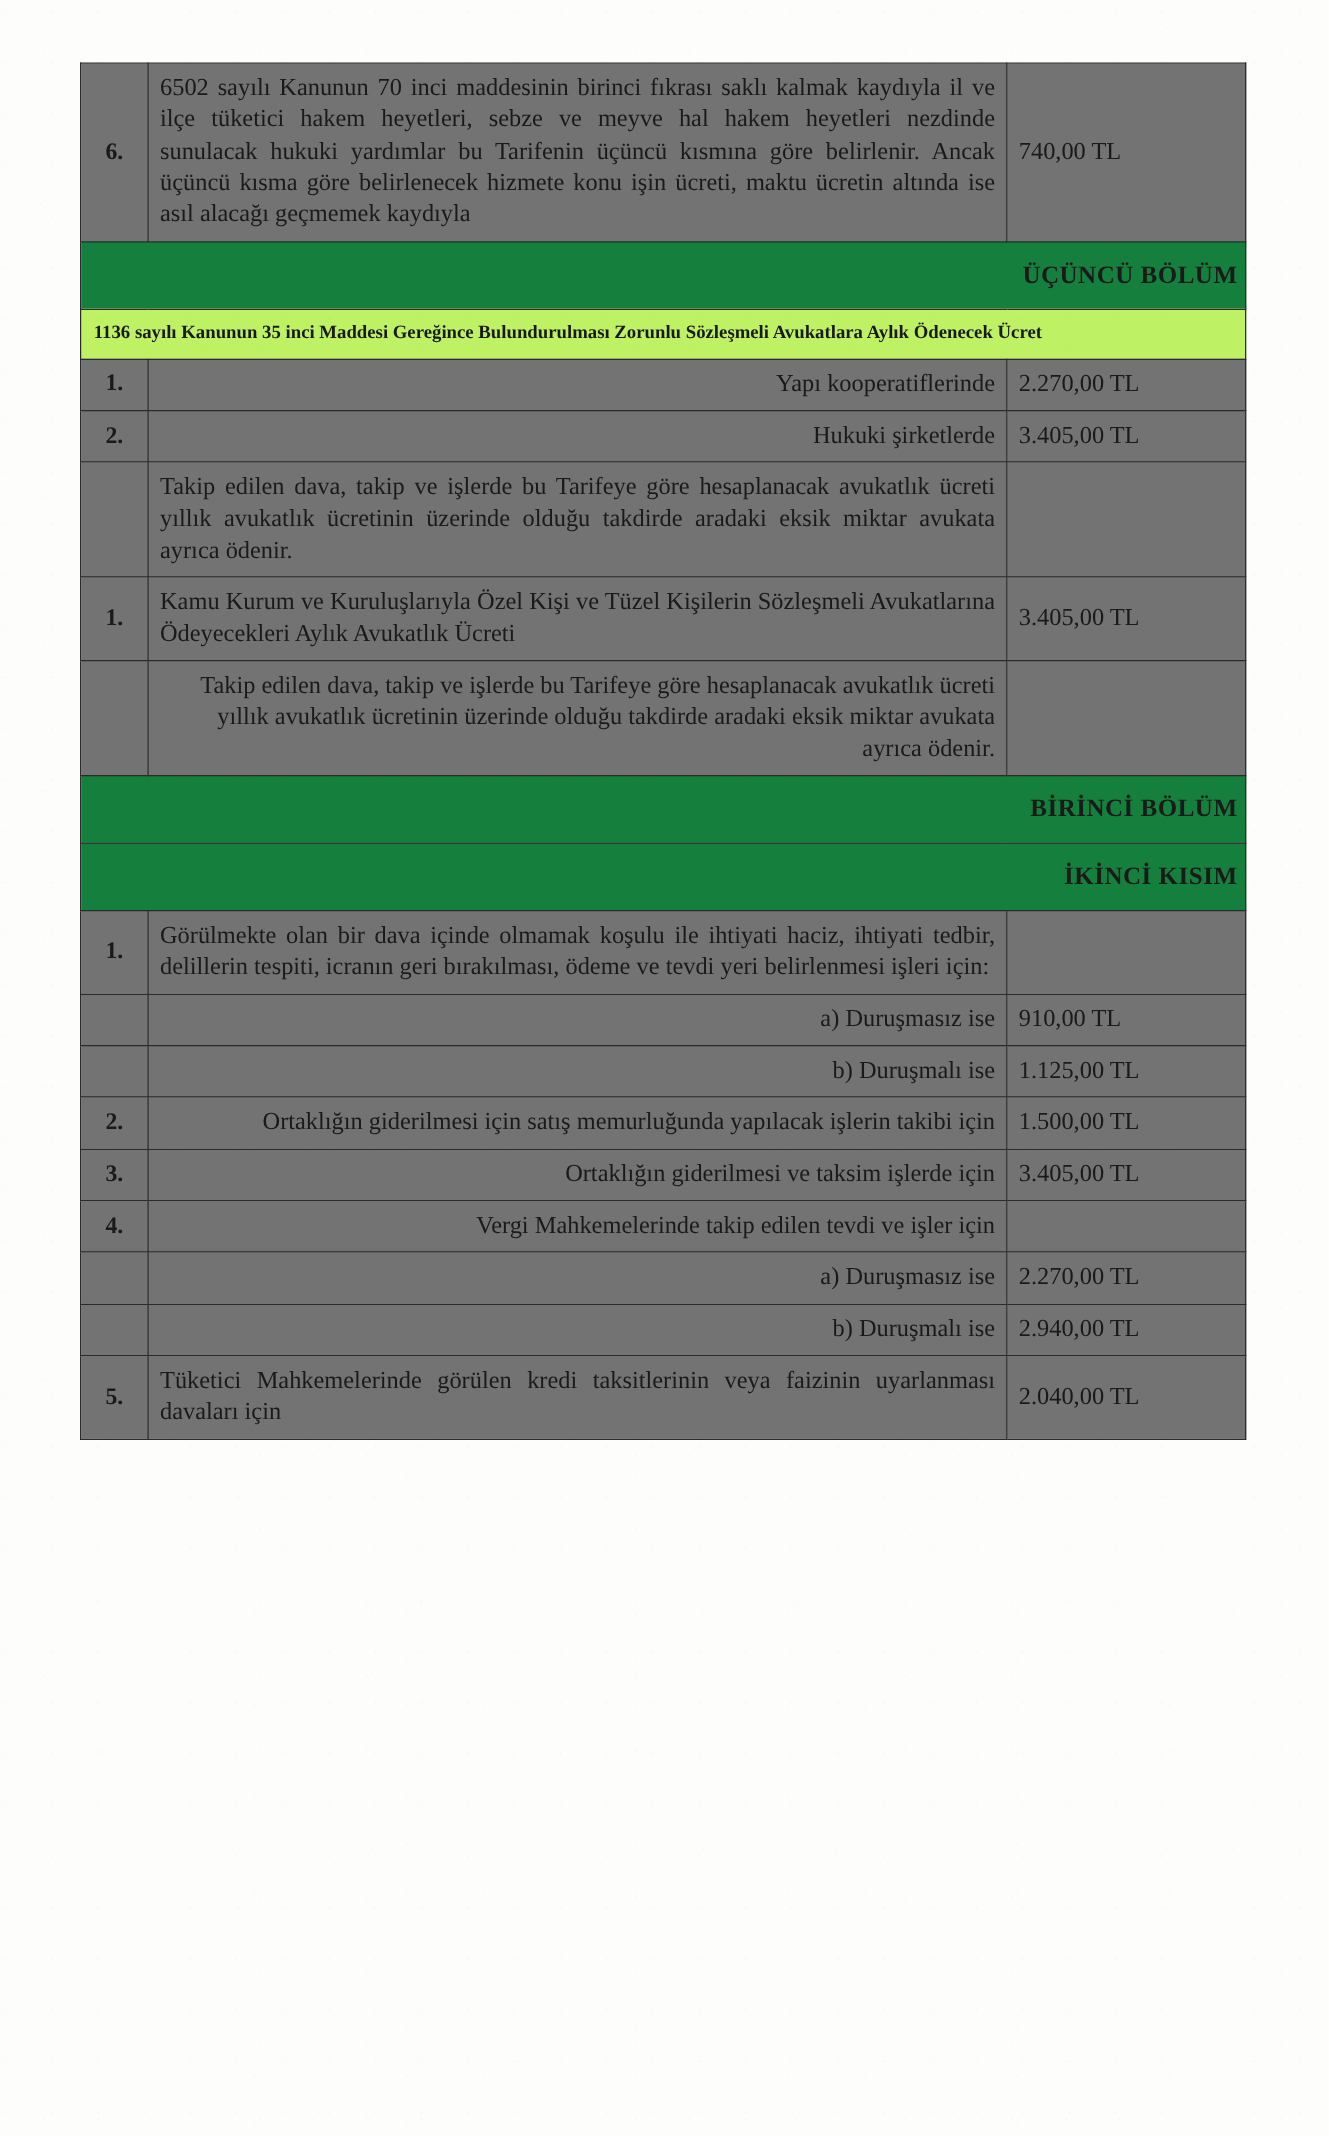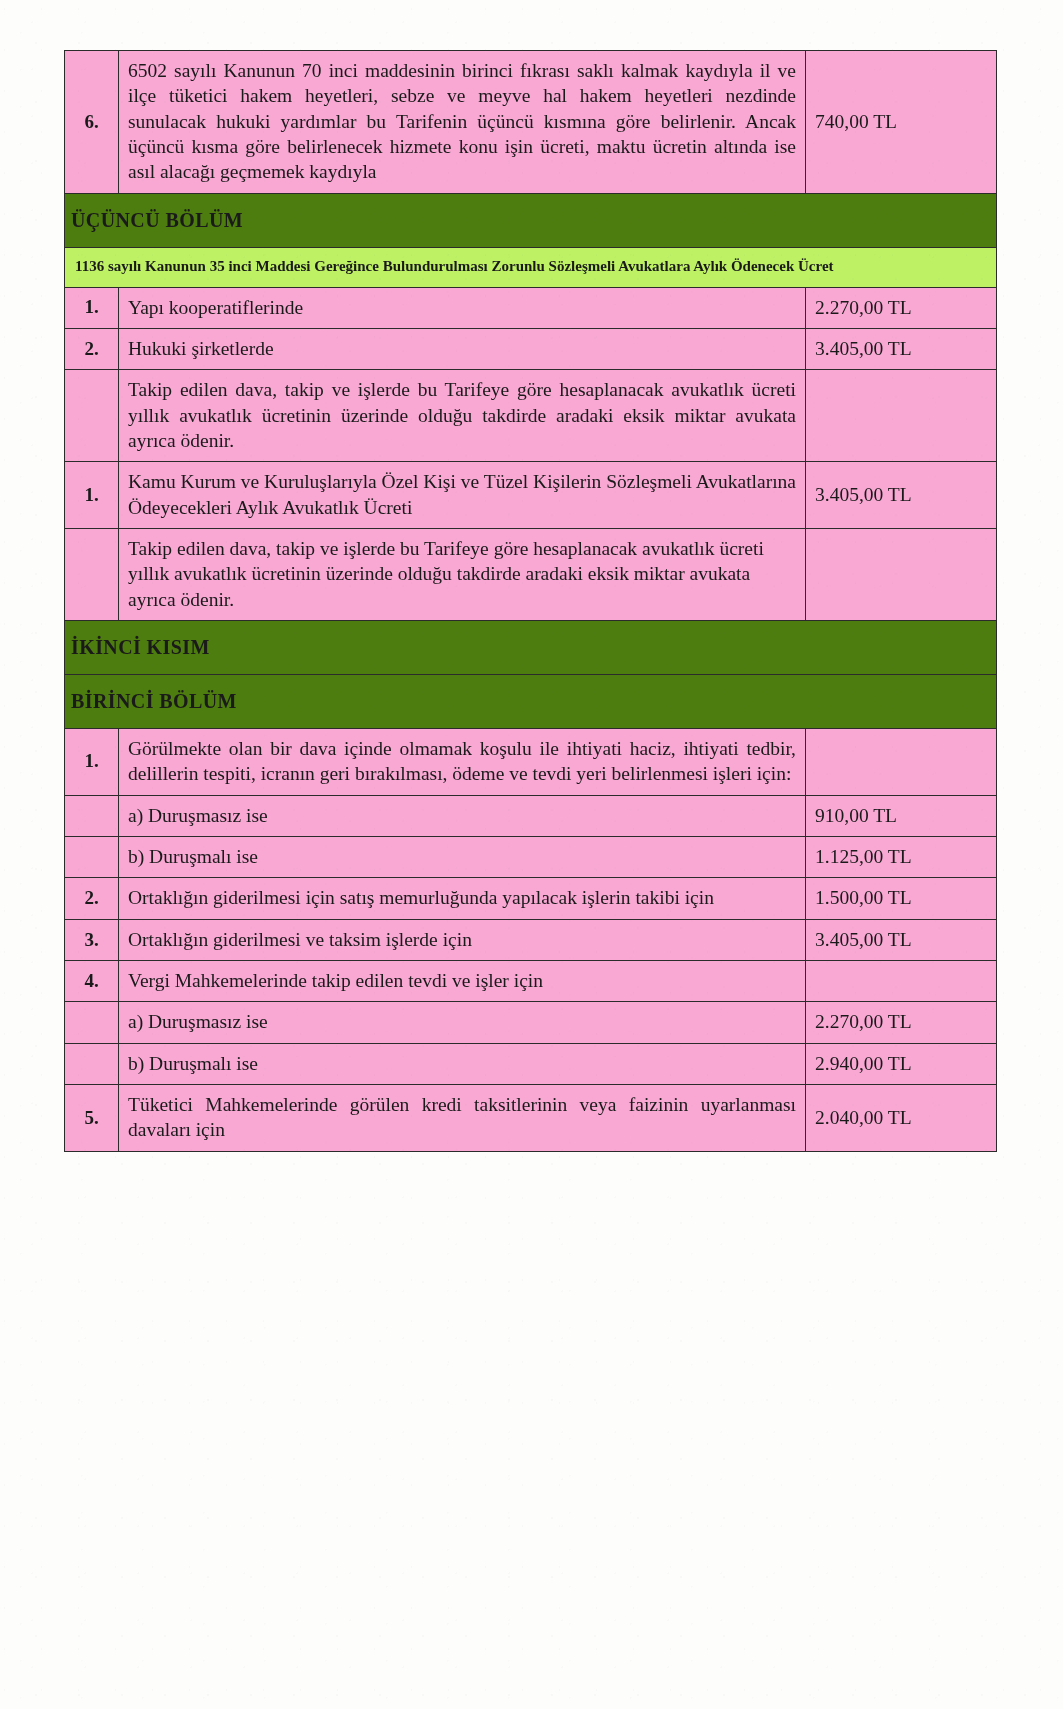--- a/index.html
+++ b/index.html
@@ -33,56 +33,56 @@
     border-collapse: collapse;
     table-layout: fixed;
   }
 
   .doc-table td {
     border: 1.4px solid #2b2b2b;
     vertical-align: middle;
     padding: 7px 9px 8px 9px;
     font-size: 19.5px;
     line-height: 1.30;
-    background: #f9a8d4;
+    background: #737373;
   }
 
   
   col.c-num   { width: 54px; }
   col.c-text  { width: 687px; }
   col.c-val   { width: 191px; }
 
   td.num {
     text-align: center;
     font-weight: bold;
     font-size: 19px;
     padding: 4px 2px;
   }
 
   td.text {
-    text-align: left;
+    text-align: right;
   }
   td.text.justify {
     text-align: justify;
     text-align-last: left;
   }
 
   td.val {
     white-space: nowrap;
     padding-right: 14px;
     font-size: 19.5px;
   }
 
   
   td.banner {
-    text-align: left;
+    text-align: right;
     font-weight: bold;
     letter-spacing: 0.4px;
     font-size: 20px;
-    background: #4d7c0f;
+    background: #15803d;
     padding: 13px 6px 14px 6px;
   }
 
   td.banner-left {
     text-align: left;
     font-weight: bold;
     font-size: 15px;
     line-height: 1.32;
     background: #bef264;
     padding: 9px 10px 10px 10px;
@@ -143,24 +143,24 @@
           <td class="num">1.</td>
           <td class="text justify">Kamu Kurum ve Kuruluşlarıyla Özel Kişi ve Tüzel Kişilerin Sözleşmeli Avukatlarına Ödeyecekleri Aylık Avukatlık Ücreti</td>
           <td class="val">3.405,00 TL</td>
         </tr>
         <tr>
           <td class="num"></td>
           <td class="text">Takip edilen dava, takip ve işlerde bu  Tarifeye göre hesaplanacak avukatlık ücreti yıllık avukatlık ücretinin üzerinde olduğu takdirde aradaki eksik miktar avukata ayrıca ödenir.</td>
           <td class="val"></td>
         </tr>
         <tr>
+          <td class="banner" colspan="3">BİRİNCİ BÖLÜM</td>
+        </tr>
+        <tr>
           <td class="banner" colspan="3">İKİNCİ KISIM</td>
-        </tr>
-        <tr>
-          <td class="banner" colspan="3">BİRİNCİ BÖLÜM</td>
         </tr>
         <tr>
           <td class="num">1.</td>
           <td class="text justify">Görülmekte olan bir dava içinde olmamak koşulu ile ihtiyati haciz, ihtiyati tedbir, delillerin tespiti, icranın geri bırakılması, ödeme ve tevdi yeri belirlenmesi işleri için:</td>
           <td class="val"></td>
         </tr>
         <tr>
           <td class="num"></td>
           <td class="text">a) Duruşmasız ise</td>
           <td class="val">910,00 TL</td>

